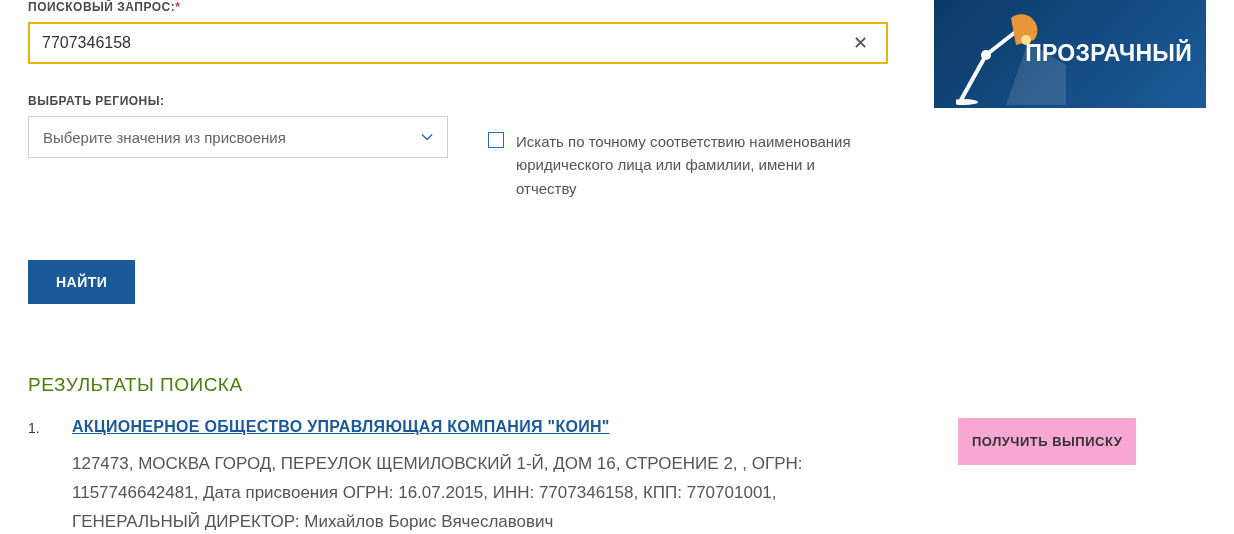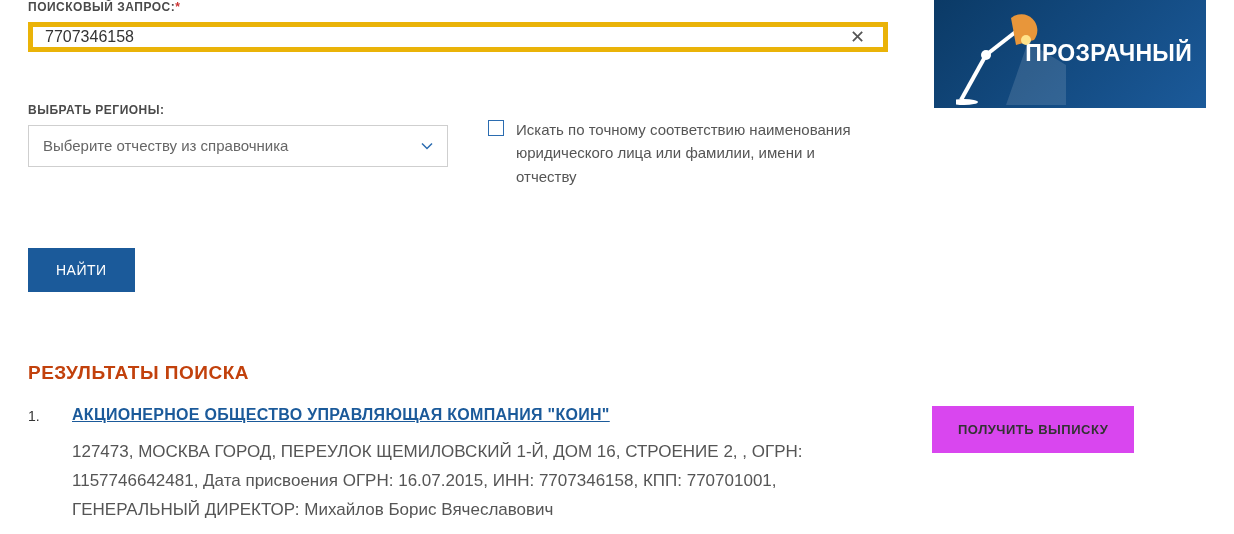--- a/index.html
+++ b/index.html
@@ -16,38 +16,38 @@
       font-size: 12px;
       letter-spacing: 0.5px;
       color: #4a4a4a;
       font-weight: 600;
       margin-bottom: 8px;
       text-transform: uppercase;
     }
     .req { color: #c33; }
     .input-wrap {
       position: relative;
-      border: 5px solid #eab308;
-      height: 30px;
+      border: 2px solid #eab308;
+      height: 42px;
       display: flex;
       align-items: center;
       padding: 0 12px;
       width: 860px;
     }
     .input-wrap input {
       flex: 1; border: none; outline: none;
       font-size: 16px; color: #333;
       background: transparent;
     }
     .clear-x {
       font-size: 18px; color: #555; cursor: pointer;
       padding: 4px 6px; line-height: 1;
     }
     .second-row {
-      display: flex; gap: 40px; margin-top: 30px; align-items: center;
+      display: flex; gap: 40px; margin-top: 30px; align-items: flex-start;
     }
     .select-wrap {
       width: 420px;
     }
     .select-box {
       border: 1px solid #cfcfcf; height: 42px;
       display: flex; align-items: center; padding: 0 14px;
       justify-content: space-between; cursor: pointer;
     }
     .select-text { color: #666; font-size: 15px; }
@@ -76,27 +76,27 @@
     .lamp { position: absolute; left: 22px; top: 10px; }
     .banner-text {
       font-weight: 700; font-size: 23px; line-height: 1.3;
       text-align: left; font-family: "Arial Narrow", Arial, sans-serif;
       letter-spacing: 0.3px;
     }
     .find-btn {
       margin-top: 60px;
       background: #1b5a9a; color: #fff;
       border: none; padding: 14px 28px;
-      font-size: 14px; font-weight: 400; letter-spacing: 0.5px;
+      font-size: 14px; font-weight: 700; letter-spacing: 0.5px;
       cursor: pointer;
       font-family: "Arial Narrow", Arial, sans-serif;
     }
     .results-title {
       margin-top: 70px;
-      color: #c2410c; font-weight: 700;
+      color: #4d7c0f; font-weight: 400;
       font-size: 19px; letter-spacing: 0.5px;
       font-family: "Arial Narrow", Arial, sans-serif;
     }
     .result-row {
       display: flex; align-items: flex-start; margin-top: 22px; gap: 14px;
     }
     .result-num {
       width: 30px; font-size: 14px; color: #333; padding-top: 2px;
     }
     .result-body { flex: 1; max-width: 830px; }
@@ -104,45 +104,45 @@
       color: #1b5a9a; font-weight: 700; font-size: 16px;
       letter-spacing: 0.3px;
       font-family: "Arial Narrow", Arial, sans-serif;
       cursor: pointer;
       text-decoration: underline;
     }
     .result-details {
       margin-top: 14px; font-size: 17px; color: #555; line-height: 1.7;
     }
     .extract-btn {
-      background: #d946ef; border: none;
-      padding: 16px 26px; font-weight: 700; font-size: 13px;
+      background: #f9a8d4; border: none;
+      padding: 16px 14px; font-weight: 700; font-size: 13px;
       letter-spacing: 0.5px; color: #333;
       font-family: "Arial Narrow", Arial, sans-serif;
-      cursor: pointer; margin-left: 16px;
+      cursor: pointer; margin-left: 42px;
     }
   </style>
 </head>
 <body>
 
 <div class="top-row">
   <div class="left-col">
     <div class="label">
       <span>ПОИСКОВЫЙ ЗАПРОС:</span><span class="req">*</span>
     </div>
     <div class="input-wrap">
       <input type="text" value="7707346158" style="">
       <span class="clear-x">✕</span>
     </div>
 
     <div class="second-row">
       <div class="select-wrap">
         <div class="label">ВЫБРАТЬ РЕГИОНЫ:</div>
         <div class="select-box">
-          <span class="select-text">Выберите отчеству из справочника</span>
+          <span class="select-text">Выберите значения из присвоения</span>
           <svg class="chevron" viewBox="0 0 12 12">
             <path d="M1 3.5 L6 8.5 L11 3.5" stroke="#2b6cb0" stroke-width="1.5" fill="none"></path>
           </svg>
         </div>
       </div>
       <div class="chk-row">
         <div class="chk"></div>
         <div class="chk-label">Искать по точному соответствию наименования юридического лица или фамилии, имени и отчеству</div>
       </div>
     </div>

